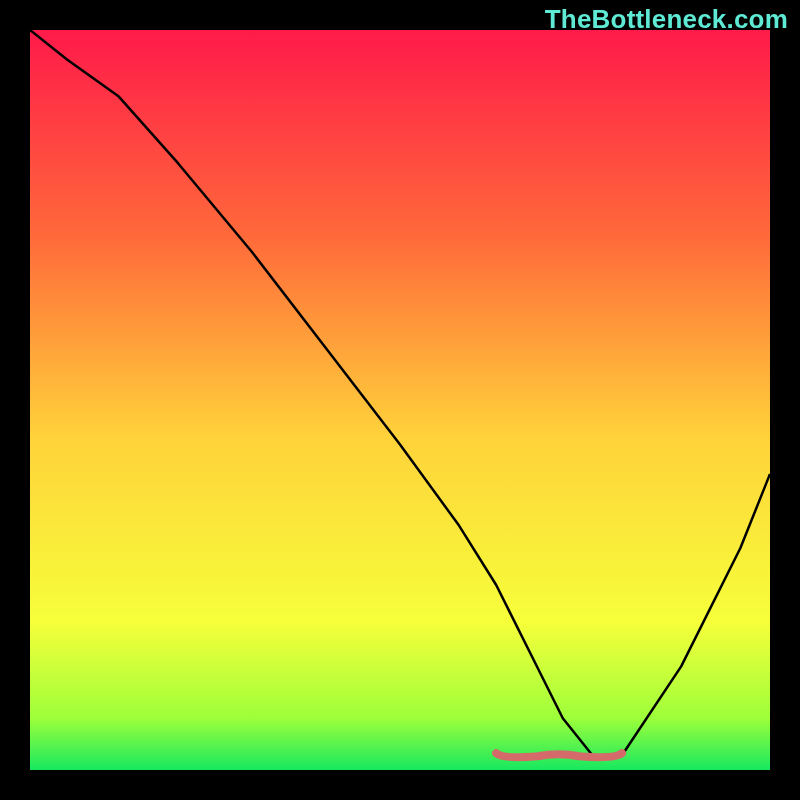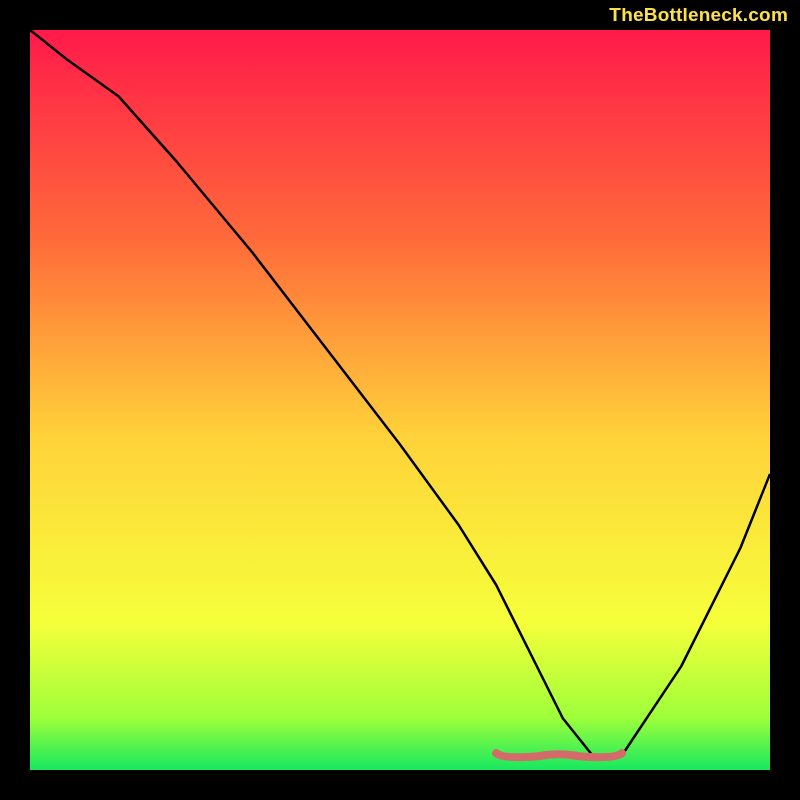--- a/index.html
+++ b/index.html
@@ -14,22 +14,22 @@
   .frame {
     position: relative;
     width: 800px;
     height: 800px;
     background: #000;
   }
   .watermark {
     position: absolute;
     top: 4px;
     right: 12px;
-    color: #fde047;
-    font-size: 19px;
+    color: #5eead4;
+    font-size: 26px;
     font-weight: 600;
     letter-spacing: 0.2px;
     z-index: 5;
   }
   .plot {
     position: absolute;
     left: 30px;
     top: 30px;
     width: 740px;
     height: 740px;

